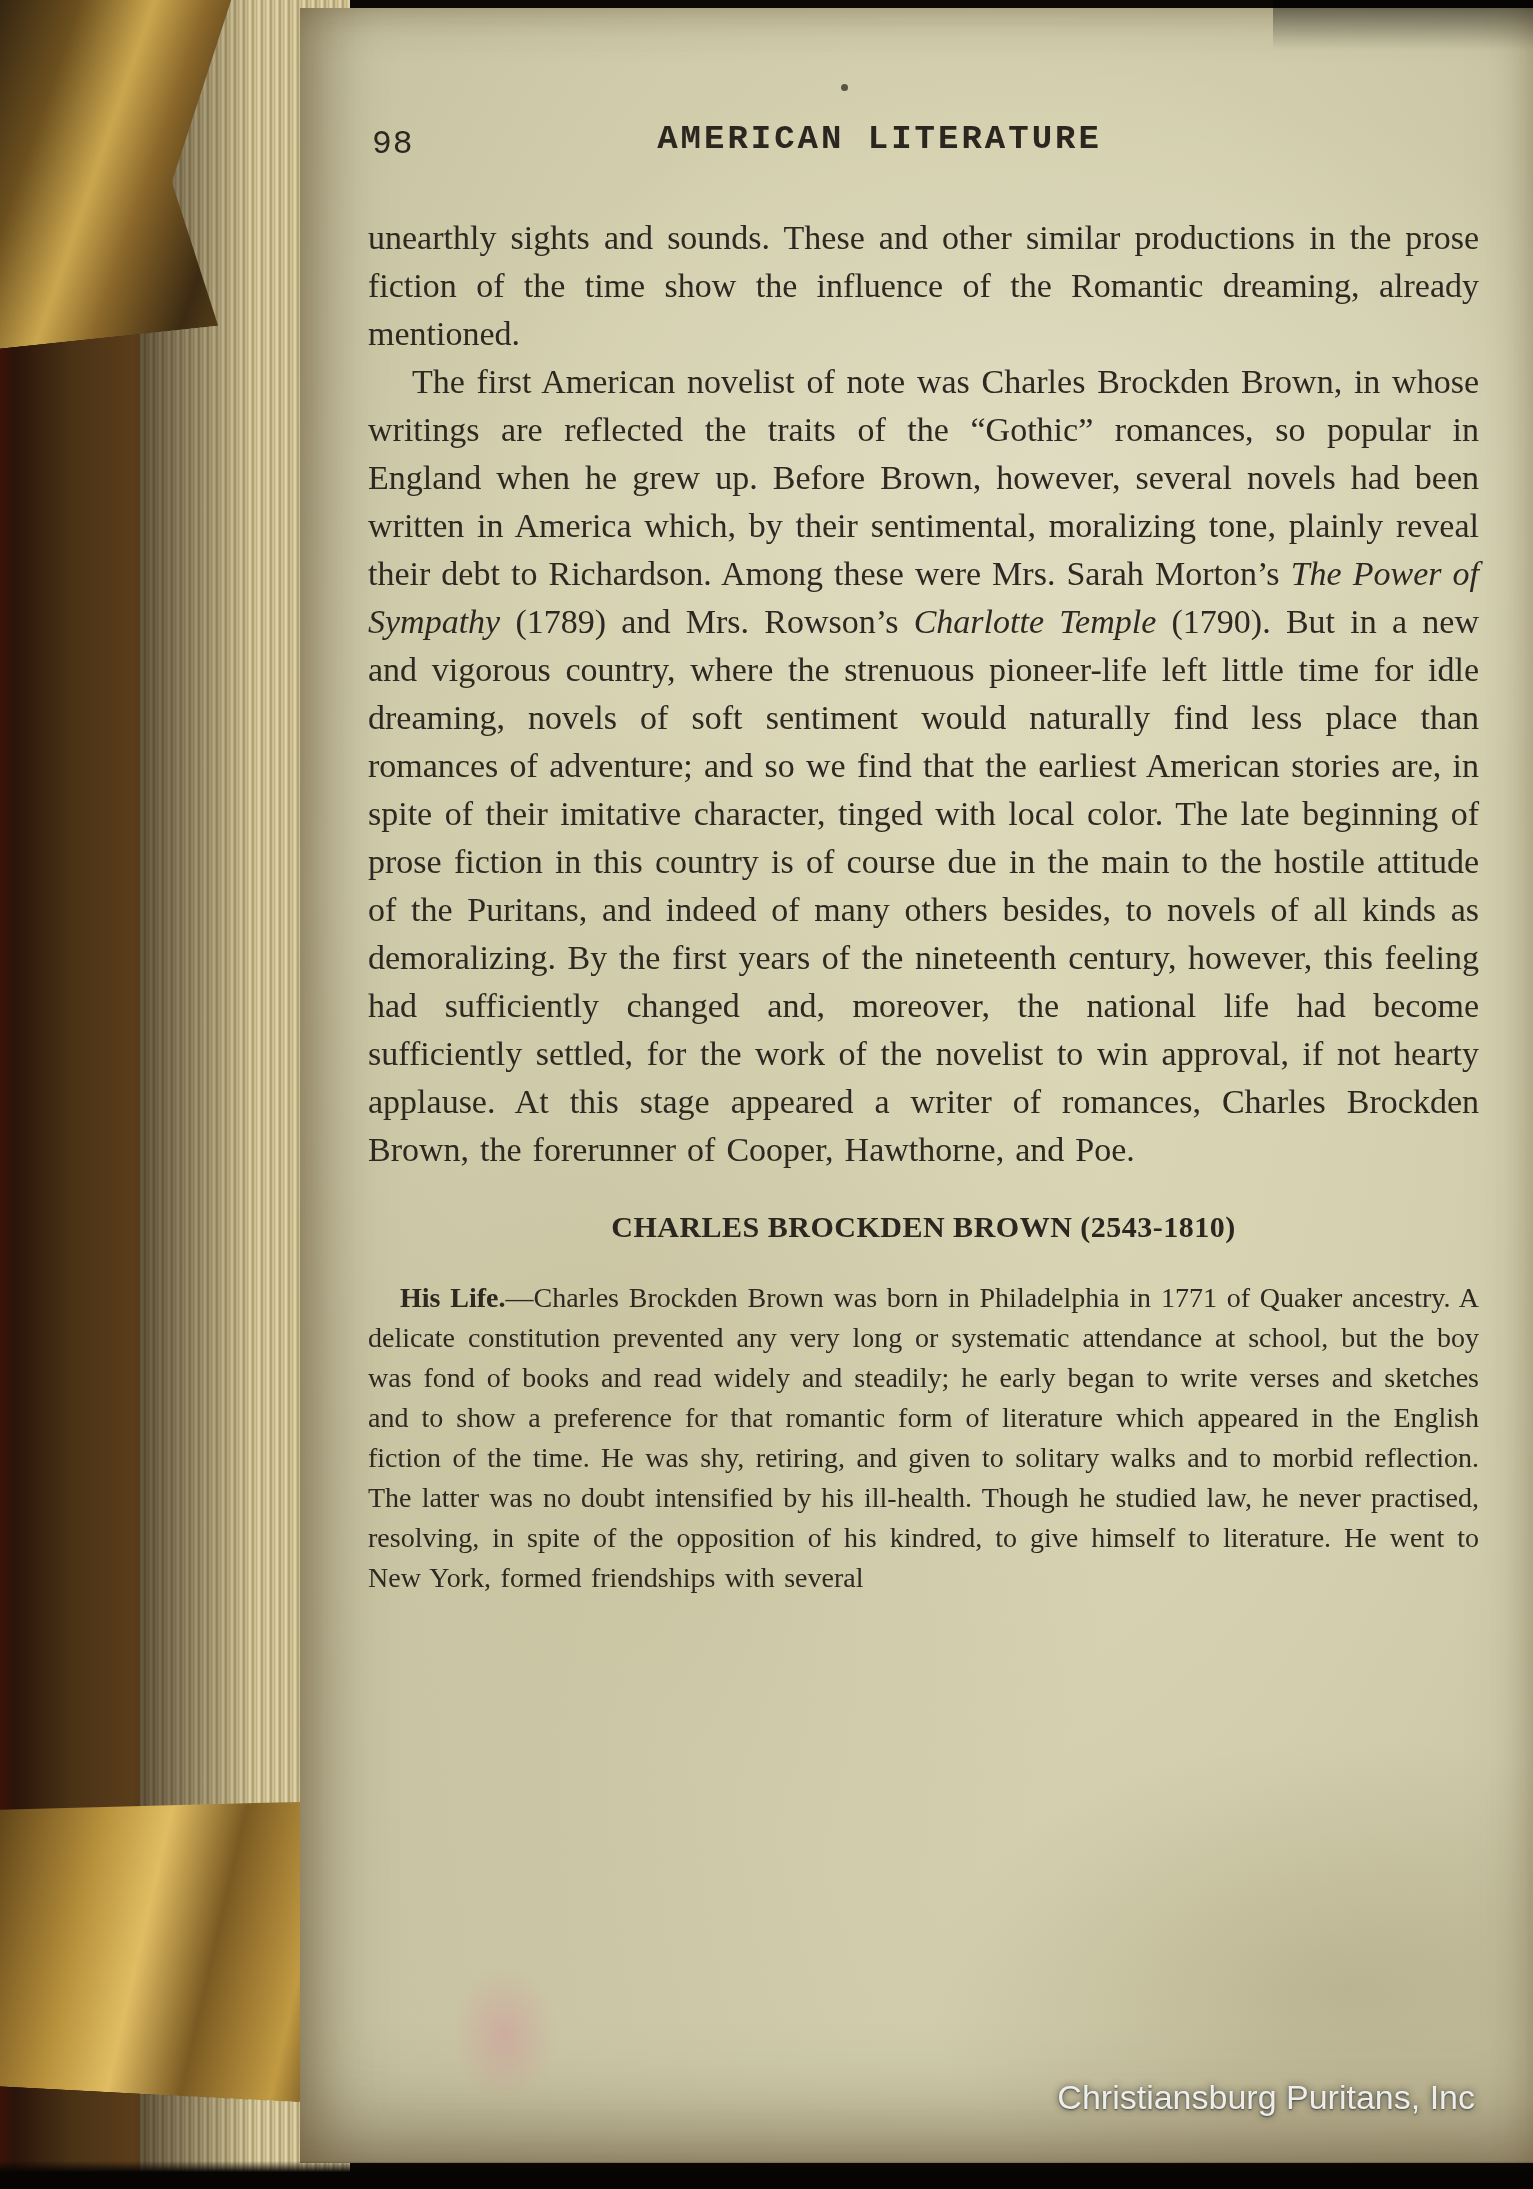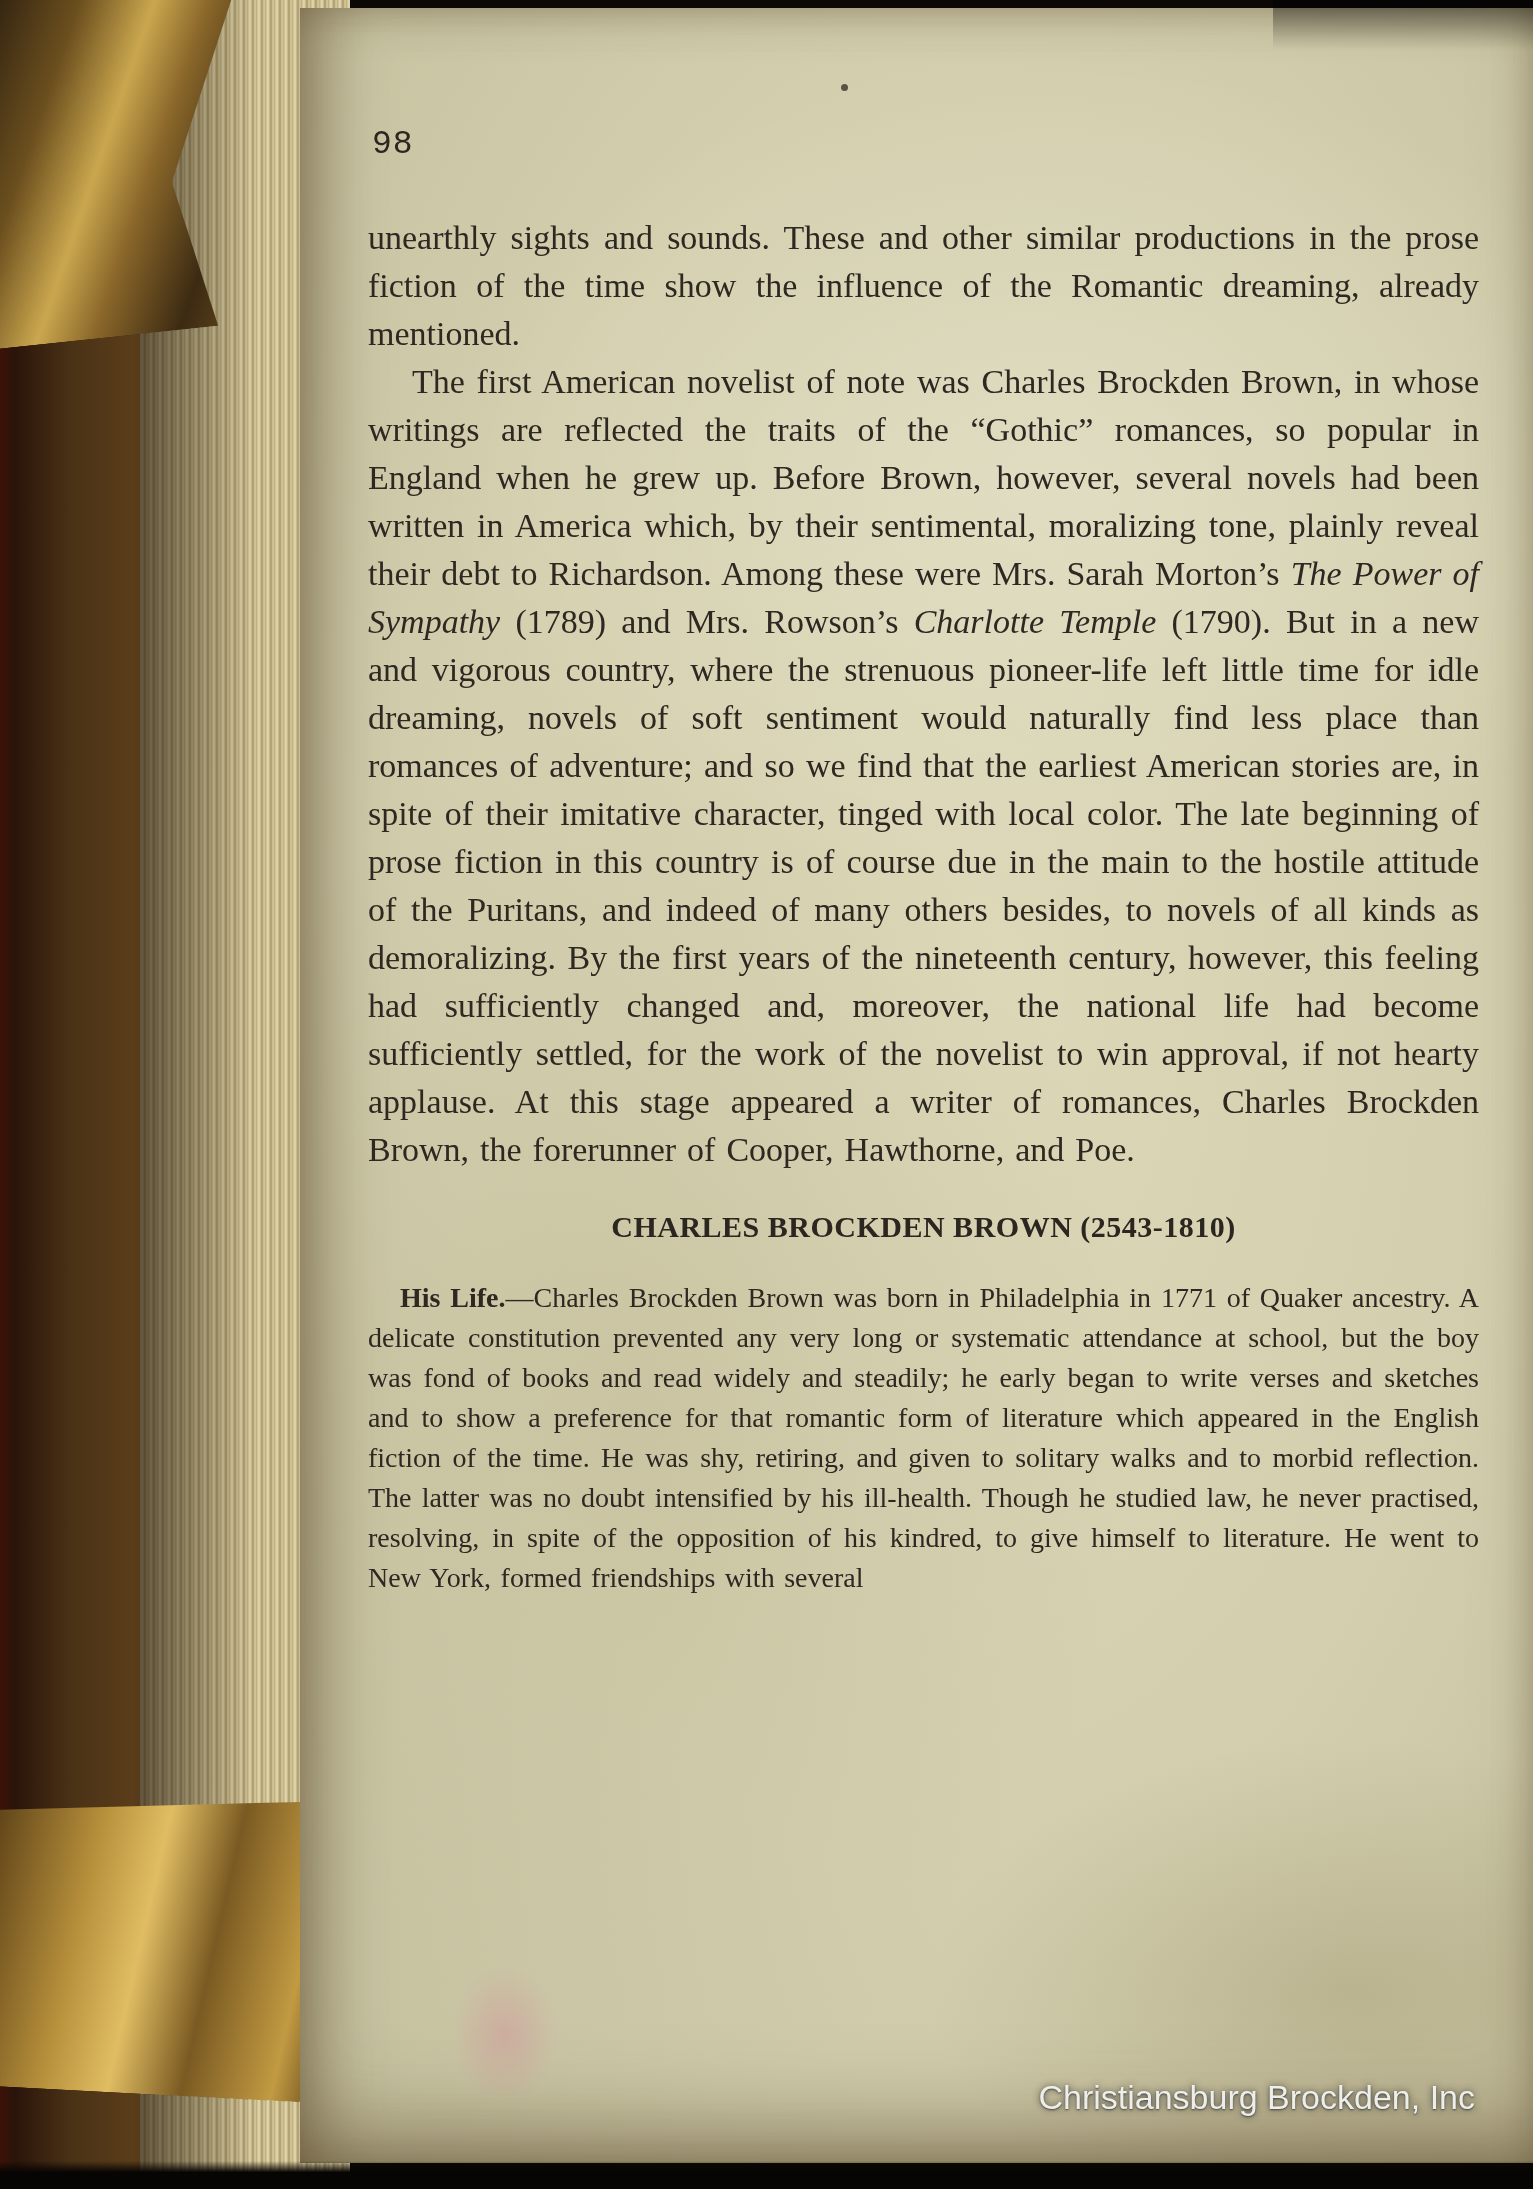--- a/index.html
+++ b/index.html
@@ -168,35 +168,36 @@
 
   <div class="spine"></div>
   <div class="page-edges"></div>
   <div class="clasp top"></div>
   <div class="clasp bottom"></div>
 
   <div class="page">
 
     <div class="page-header">
       <span class="page-number">98</span>
+      <span class="running-head">AMERICAN LITERATURE</span>
       <span class="stray-mark"></span>
     </div>
 
     <div class="text-col">
 
       <p class="para p1">unearthly sights and sounds.  These and other similar productions in the prose fiction of the time show the influence of the Romantic dreaming, already mentioned.</p>
 
       <p class="para p2"><span>The first American novelist of note was Charles Brockden Brown, in whose writings are reflected the traits of the “Gothic” romances, so popular in England when he grew up.  Before Brown, however, several novels had been written in America which, by their sentimental, moralizing tone, plainly reveal their debt to Richardson.  Among these were Mrs. Sarah Morton’s </span><i>The Power of Sympathy</i><span> (1789) and Mrs. Rowson’s </span><i>Charlotte Temple</i><span> (1790).  But in a new and vigorous country, where the strenuous pioneer-life left little time for idle dreaming, novels of soft sentiment would naturally find less place than romances of adventure; and so we find that the earliest American stories are, in spite of their imitative character, tinged with local color.  The late beginning of prose fiction in this country is of course due in the main to the hostile attitude of the Puritans, and indeed of many others besides, to novels of all kinds as demoralizing.  By the first years of the nineteenth century, however, this feeling had sufficiently changed and, moreover, the national life had become sufficiently settled, for the work of the novelist to win approval, if not hearty applause.  At this stage appeared a writer of romances, Charles Brockden Brown, the forerunner of Cooper, Hawthorne, and Poe.</span></p>
 
       <h2 class="section-heading">CHARLES BROCKDEN BROWN (2543-1810)</h2>
 
       <p class="para small"><b>His Life.</b><span>—Charles Brockden Brown was born in Philadelphia in 1771 of Quaker ancestry.  A delicate constitution prevented any very long or systematic attendance at school, but the boy was fond of books and read widely and steadily; he early began to write verses and sketches and to show a preference for that romantic form of literature which appeared in the English fiction of the time.  He was shy, retiring, and given to solitary walks and to morbid reflection.  The latter was no doubt intensified by his ill-health.  Though he studied law, he never practised, resolving, in spite of the opposition of his kindred, to give himself to literature.  He went to New York, formed friendships with several</span></p>
 
     </div>
 
     <div class="pink-smudge"></div>
   </div>
 
-  <div class="watermark">Christiansburg Brockden, Inc</div>
+  <div class="watermark">Christiansburg Puritans, Inc</div>
   <div class="top-right-shade"></div>
   <div class="bottom-strip"></div>
 
 </div>
 
 </body></html>

